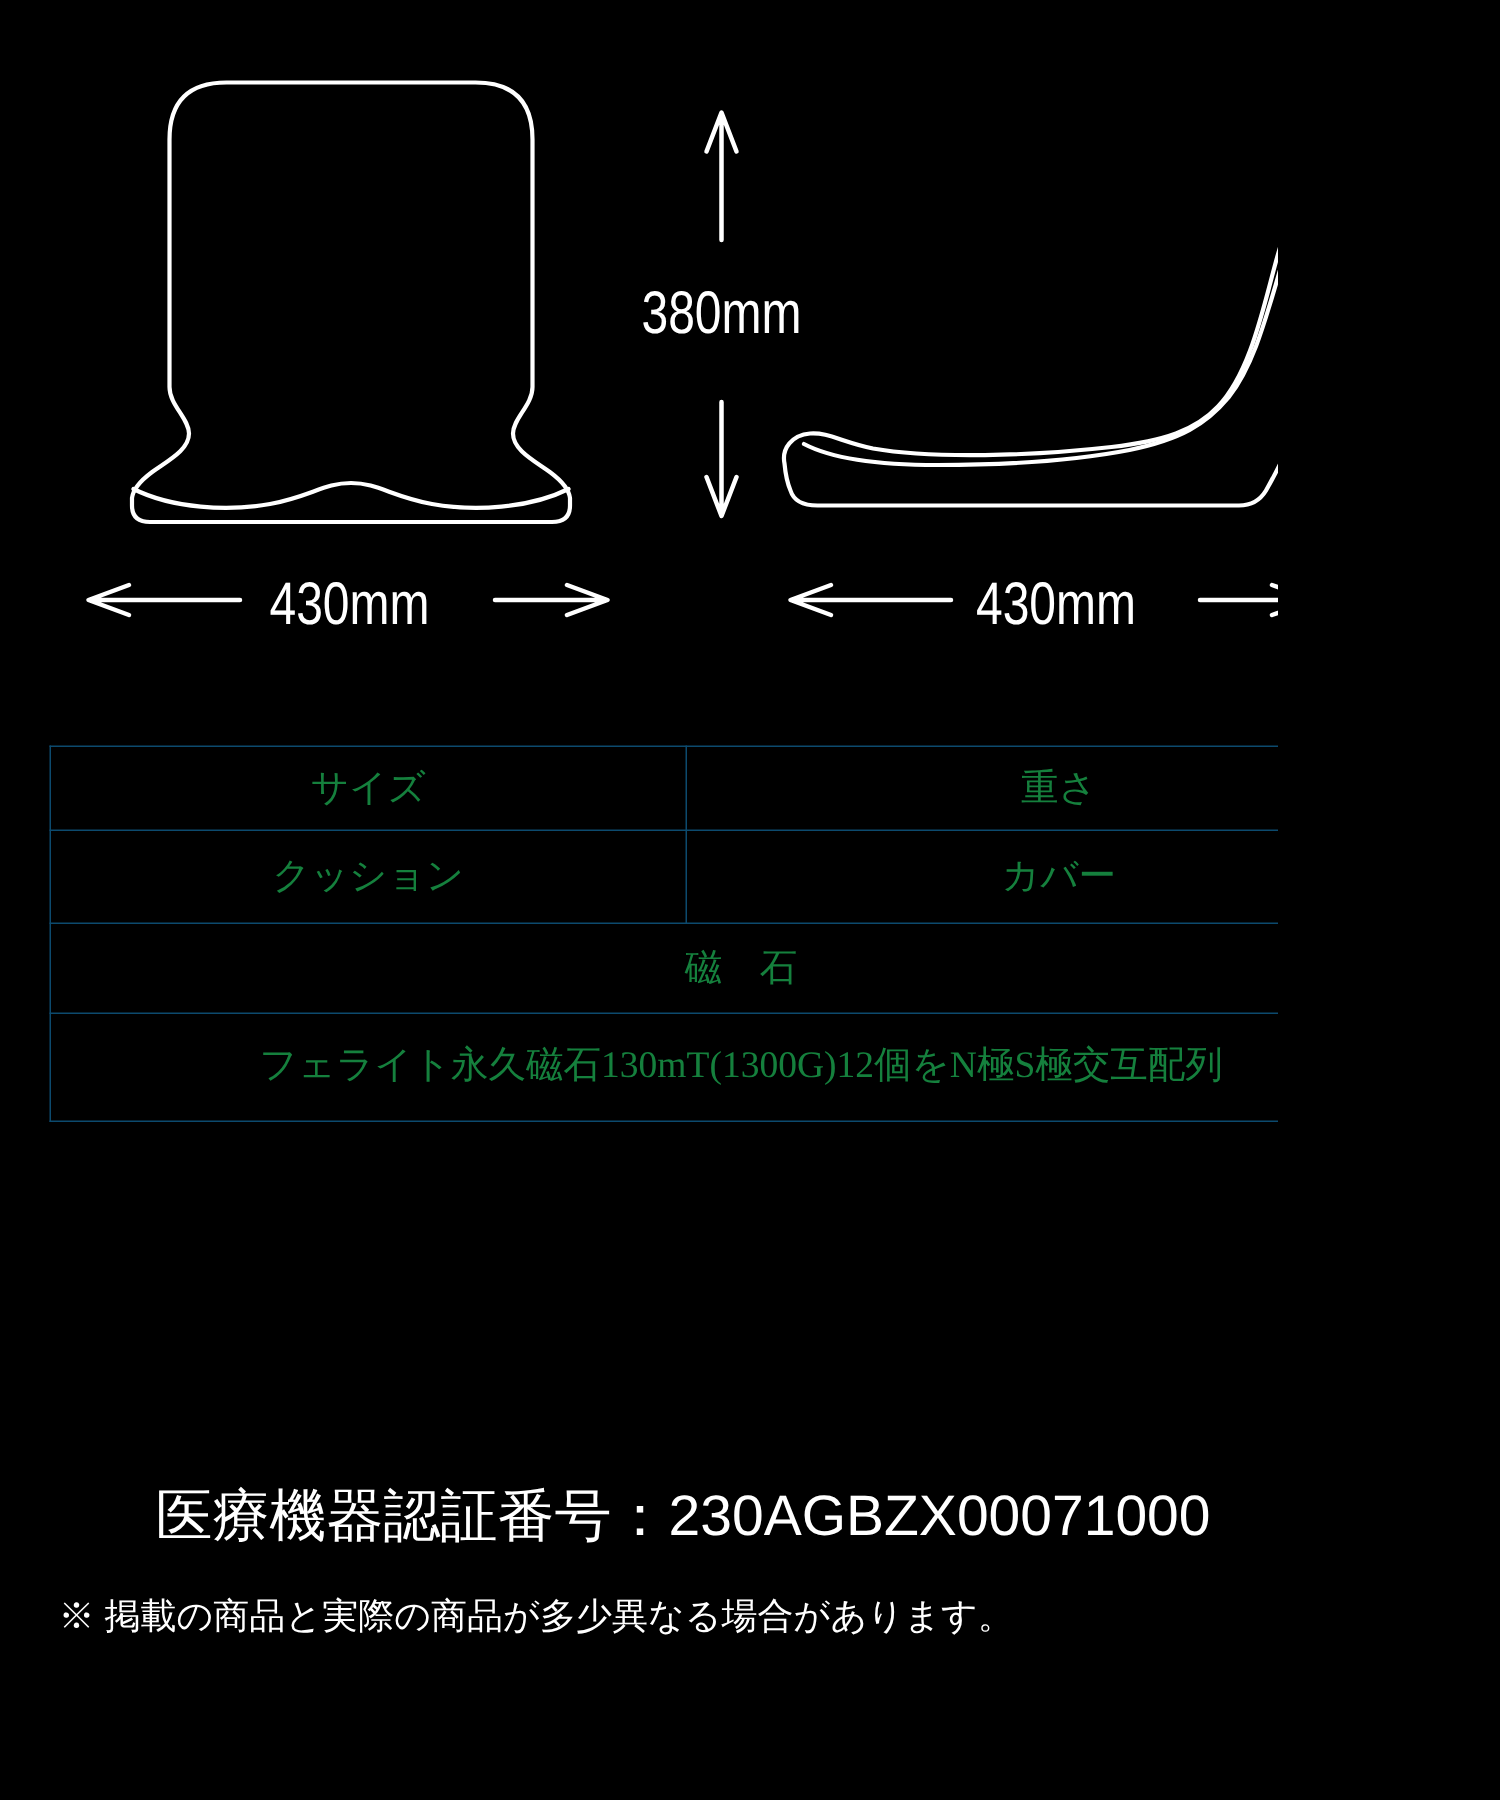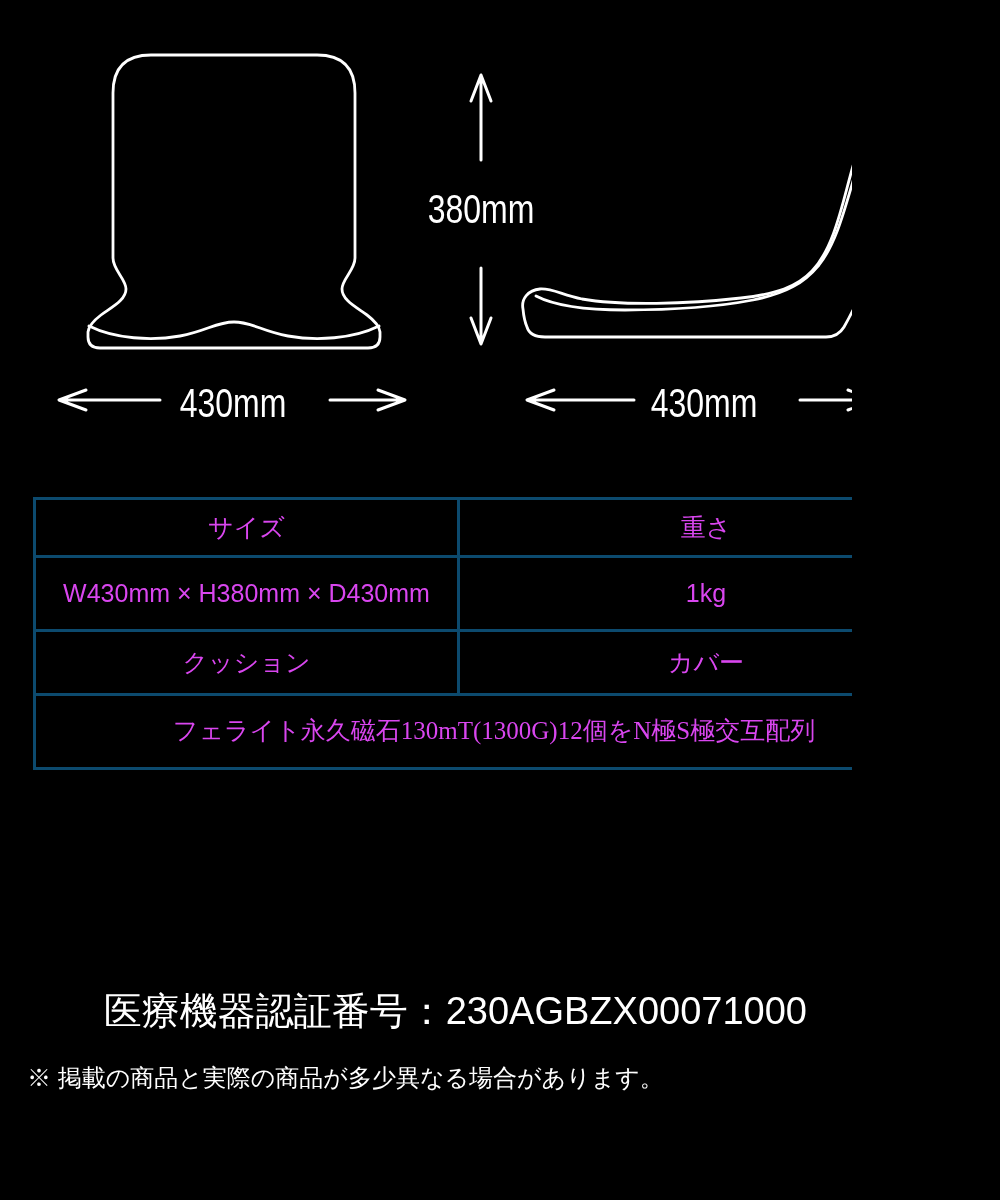--- a/index.html
+++ b/index.html
@@ -16,38 +16,38 @@
   .lbl-height{left:481px;top:189px;}
   .lbl-wfront{left:233px;top:383px;}
   .lbl-wside{left:704px;top:383px;}
 
   table.spec{
     position:absolute;left:33px;top:497px;width:922px;
     border-collapse:collapse;table-layout:fixed;
   }
   table.spec col.c1{width:424px;}
   table.spec td{
-    border:3px solid #0c4a6e;text-align:center;vertical-align:middle;
-    font-size:25px;color:#d946ef;padding:0;line-height:1.3;
+    border:1px solid #0c4a6e;text-align:center;vertical-align:middle;
+    font-size:25px;color:#15803d;padding:0;line-height:1.3;
   }
   tr.r1 td{height:55px;}
   tr.r2 td{height:71px;}
   tr.r3 td{height:61px;}
   tr.r4 td{height:117px;}
   tr.r5 td{height:59px;}
   tr.r6 td{height:71px;font-family:Liberation Serif, serif;}
   tr.r4 .lift{position:relative;top:-22px;}
   tr.r4 .twoline div{line-height:44px;}
 
   .cert{
     position:absolute;top:991px;right:45px;font-size:38px;color:#ffffff;
     white-space:nowrap;line-height:1.1;
   }
   .notes{
-    position:absolute;left:27px;top:1061px;font-size:24px;line-height:34px;
+    position:absolute;left:39px;top:1061px;font-size:24px;line-height:34px;
     color:#ffffff;white-space:nowrap;
   }
 </style>
 </head>
 <body>
 
 <div class="sheet">
 
   <div class="diagram">
     <svg width="1000" height="470" viewBox="0 0 1000 470" fill="none" stroke="#ffffff" stroke-width="2.8" stroke-linecap="round" stroke-linejoin="round">
@@ -100,27 +100,26 @@
   <table class="spec">
     <colgroup>
         <col class="c1">
         <col class="c2">
       </colgroup>
     <tbody>
       <tr class="r1">
         <td>サイズ</td>
         <td>重さ</td>
       </tr>
-      <tr class="r2">
-        <td>W430mm × H380mm × D430mm</td>
-        <td>1kg</td>
-      </tr>
       <tr class="r3">
         <td>クッション</td>
         <td>カバー</td>
+      </tr>
+      <tr class="r5">
+        <td colspan="2">磁　石</td>
       </tr>
       <tr class="r6">
         <td colspan="2">フェライト永久磁石130mT(1300G)12個をN極S極交互配列</td>
       </tr>
     </tbody>
   </table>
 
   <div class="cert">医療機器認証番号：230AGBZX00071000</div>
 
   <div class="notes">

